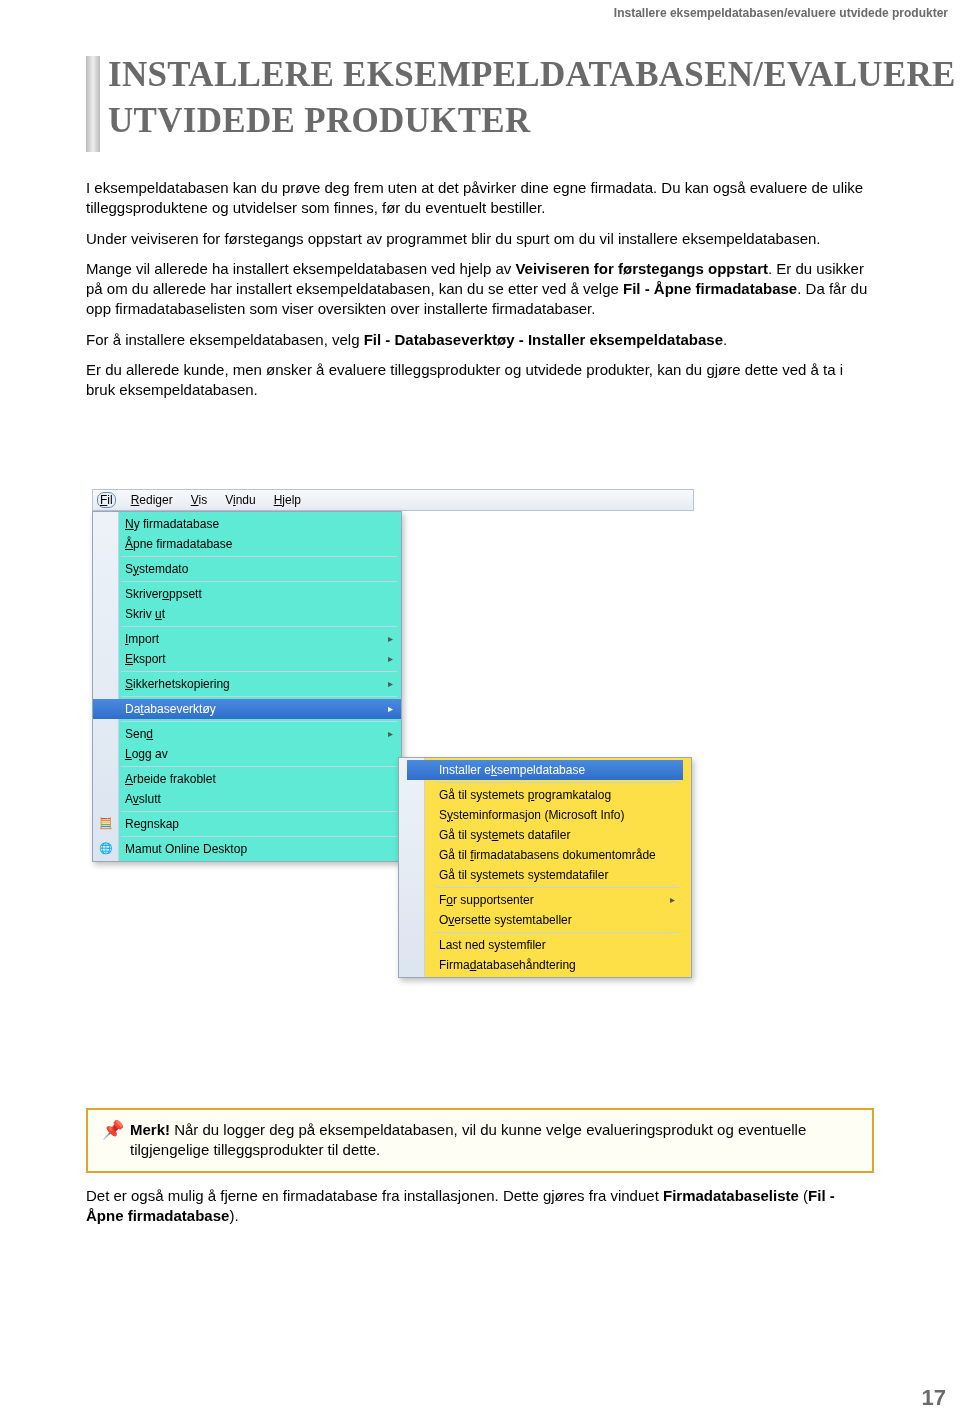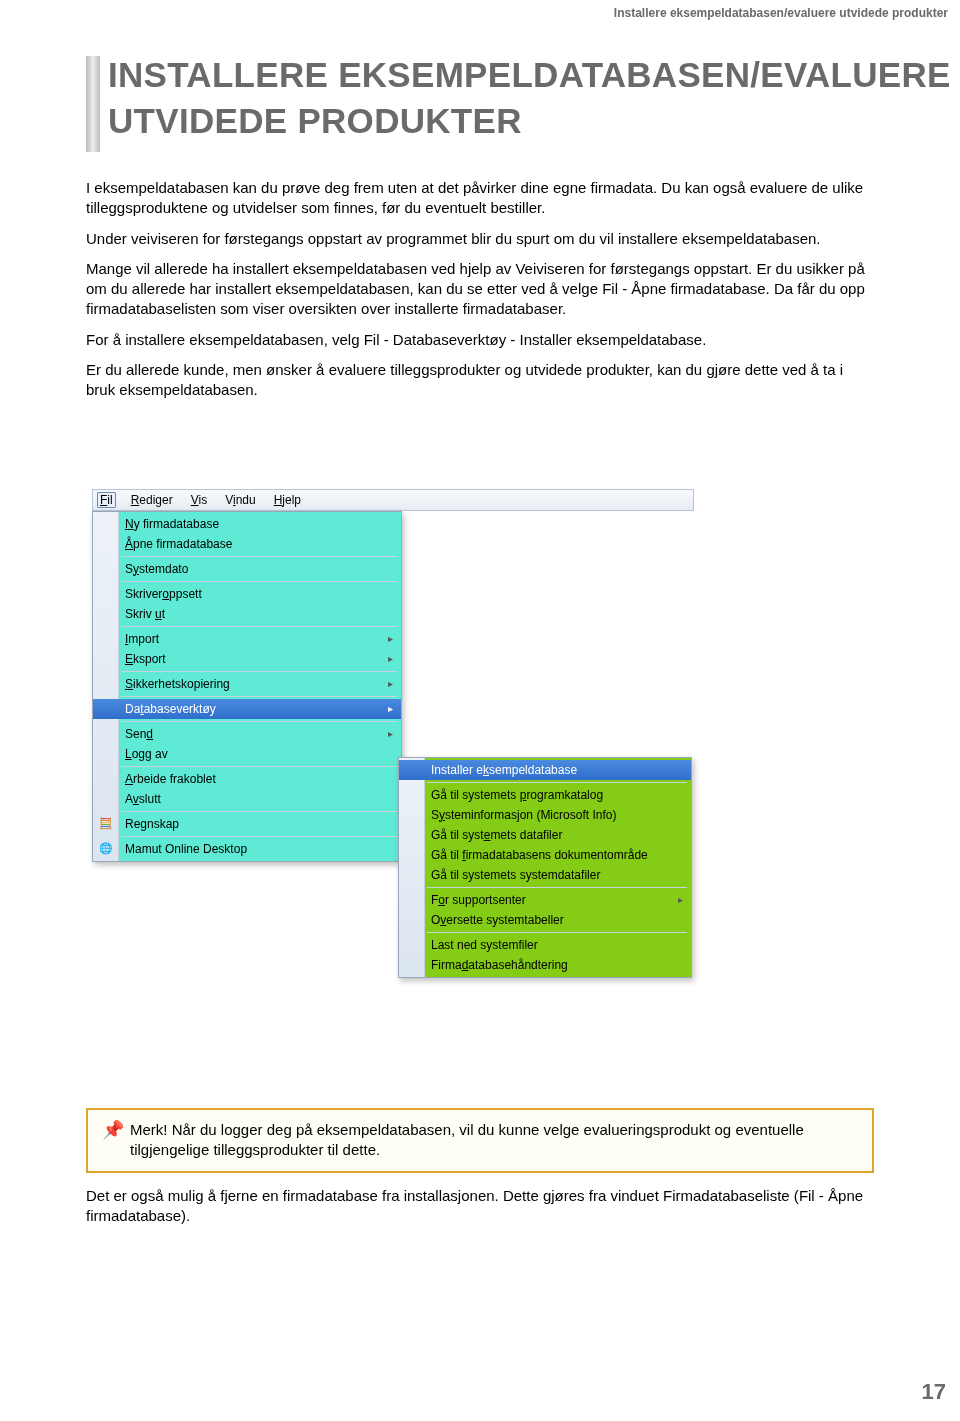--- a/index.html
+++ b/index.html
@@ -29,33 +29,33 @@
   }
   .main-title {
     position: absolute;
     left: 108px;
     top: 52px;
     font-size: 35px;
     font-weight: bold;
     color: #6a6a6a;
     letter-spacing: 0.3px;
     line-height: 1.3;
-    font-family: Liberation Sans, sans-serif;
+    font-family: Liberation Serif, serif;
     font-stretch: condensed;
   }
   .body-text {
     position: absolute;
     left: 86px;
     top: 178px;
     width: 788px;
     font-size: 15px;
     line-height: 1.35;
   }
   .body-text p { margin-bottom: 10px; }
-  .bold { font-weight: normal; }
+  .bold { font-weight: bold; }
 
   
   .menu-shot {
     position: absolute;
     left: 92px;
     top: 489px;
     width: 602px;
     font-family: "Segoe UI", Tahoma, sans-serif;
     font-size: 12px;
     color: #000;
@@ -66,21 +66,21 @@
     padding: 2px 4px;
     background: linear-gradient(#f7f9fc, #e7ecf3);
     border: 1px solid #b8c4d4;
   }
   .menubar .mb-item {
     padding: 1px 3px;
   }
   .menubar .mb-item.active {
     border: 1px solid #6b8bb3;
     background: #e8f0fb;
-    border-radius: 1px;
+    border-radius: 7px;
     padding: 0 2px;
   }
   .under { text-decoration: underline; text-decoration-thickness: 1px; }
   .dropdown {
     position: relative;
     width: 310px;
     background: #5eead4;
     border: 1px solid #9aa7b8;
     box-shadow: 2px 3px 6px rgba(0,0,0,0.25);
     padding: 2px 0;
@@ -119,24 +119,24 @@
     width: 16px; height: 14px;
     font-size: 11px;
     text-align: center;
   }
 
   .submenu {
     position: absolute;
     left: 306px;
     top: 268px;
     width: 294px;
-    background: #84cc16;
+    background: #fde047;
     border: 1px solid #9aa7b8;
     box-shadow: 2px 3px 6px rgba(0,0,0,0.25);
-    padding: 2px 0;
+    padding: 2px 8px;
   }
   .submenu .left-strip {
     position: absolute;
     left: 0; top: 0; bottom: 0;
     width: 26px;
     background: linear-gradient(#edf2f8,#dbe5f0);
     border-right: 1px solid #c7d2df;
   }
 
   
@@ -160,21 +160,21 @@
     position: absolute;
     left: 86px;
     top: 1186px;
     width: 788px;
     font-size: 15px;
     line-height: 1.35;
   }
   .page-num {
     position: absolute;
     right: 14px;
-    bottom: 16px;
+    bottom: 10px;
     font-size: 22px;
     font-weight: bold;
     color: #6a6a6a;
   }
 </style>
 </head>
 <body>
 
 <div class="header-path">Installere eksempeldatabasen/evaluere utvidede produkter</div>
 

